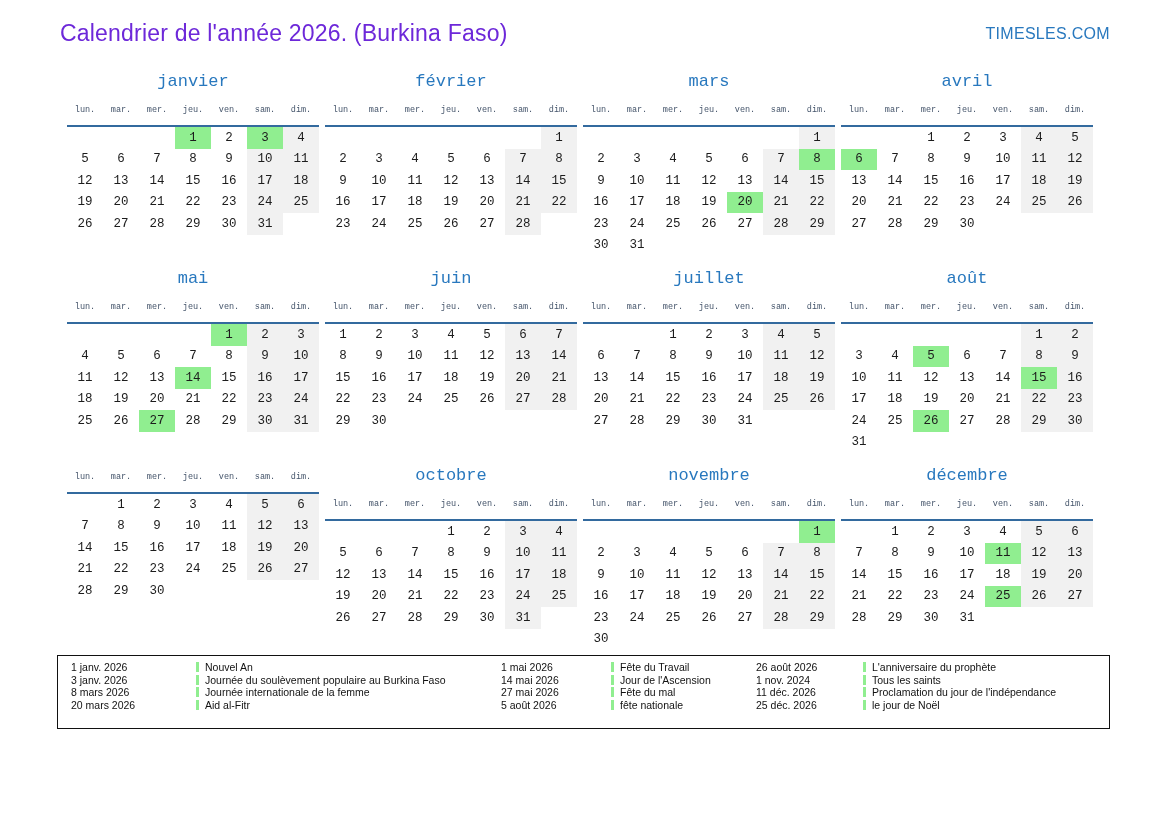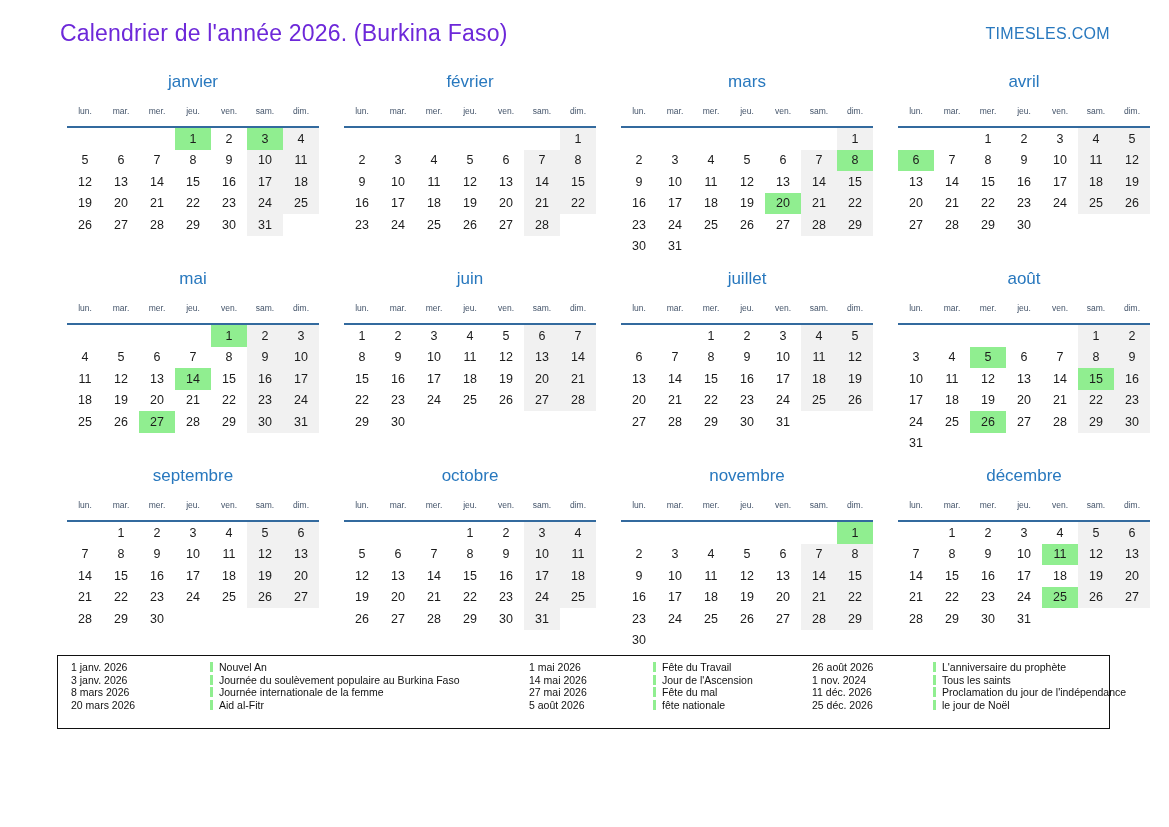--- a/index.html
+++ b/index.html
@@ -11,21 +11,21 @@
   .page-title{
     position:absolute;left:60px;top:20px;margin:0;
     font-size:23px;font-weight:400;color:#6d28d9;letter-spacing:.2px;
   }
   .site-link{
     position:absolute;right:59px;top:25px;
     font-size:16px;color:var(--accent,#2878be);text-decoration:none;letter-spacing:.3px;
   }
   .calendar-grid{
     position:absolute;left:67px;top:72px;
-    display:grid;grid-template-columns:repeat(4,253px);column-gap:24px;grid-auto-rows:197px;
+    display:grid;grid-template-columns:repeat(4,253px);column-gap:5px;grid-auto-rows:197px;font-family:Liberation Mono, monospace;
   }
   .month{width:252px}
   .month-title{
     margin:0 0 8px 0;font-size:17px;font-weight:400;text-align:center;
     color:var(--accent,#2878be);
   }
   .weekrow{
     display:grid;grid-template-columns:repeat(7,36px);
     height:16px;align-items:end;padding-bottom:10px;
     border-bottom:2.5px solid var(--line,#336a9e);
@@ -37,21 +37,21 @@
     display:flex;align-items:center;justify-content:center;
   }
   .day.weekend{background:var(--gray,#f1f1f1)}
   .day.holiday{background:var(--green,#90ee90)}
   .legend{
     position:absolute;left:57px;top:655px;width:1053px;height:74px;
     border:1.5px solid #111;box-sizing:border-box;padding:5px 0 0 13px;
   }
   .legend-row{
     display:grid;grid-template-columns:125px 305px 110px 145px 107px auto;
-    height:12.6px;align-items:center;gap:14px;
+    height:12.6px;align-items:center;
   }
   .legend-date{font-size:10.5px;color:#111;white-space:nowrap}
   .legend-name{font-size:10.5px;color:#111;display:flex;align-items:center;gap:6px;white-space:nowrap}
   .legend-bar{width:3px;height:10px;background:var(--green,#90ee90);flex:none}
 </style>
 </head>
 <body>
 
 <h1 class="page-title">Calendrier de l'année 2026. (Burkina Faso)</h1>
 <a class="site-link" href="#">TIMESLES.COM</a>
@@ -434,21 +434,20 @@
         <span class="day">25</span>
         <span class="day holiday">26</span>
         <span class="day">27</span>
         <span class="day">28</span>
         <span class="day weekend">29</span>
         <span class="day weekend">30</span>
         <span class="day">31</span>
       </div>
     </section>
     <section class="month">
-      <h2 class="month-title">septembre</h2>
       <div class="weekrow">
         <span class="weekday">lun.</span>
         <span class="weekday">mar.</span>
         <span class="weekday">mer.</span>
         <span class="weekday">jeu.</span>
         <span class="weekday">ven.</span>
         <span class="weekday">sam.</span>
         <span class="weekday">dim.</span>
       </div>
       <div class="days">

